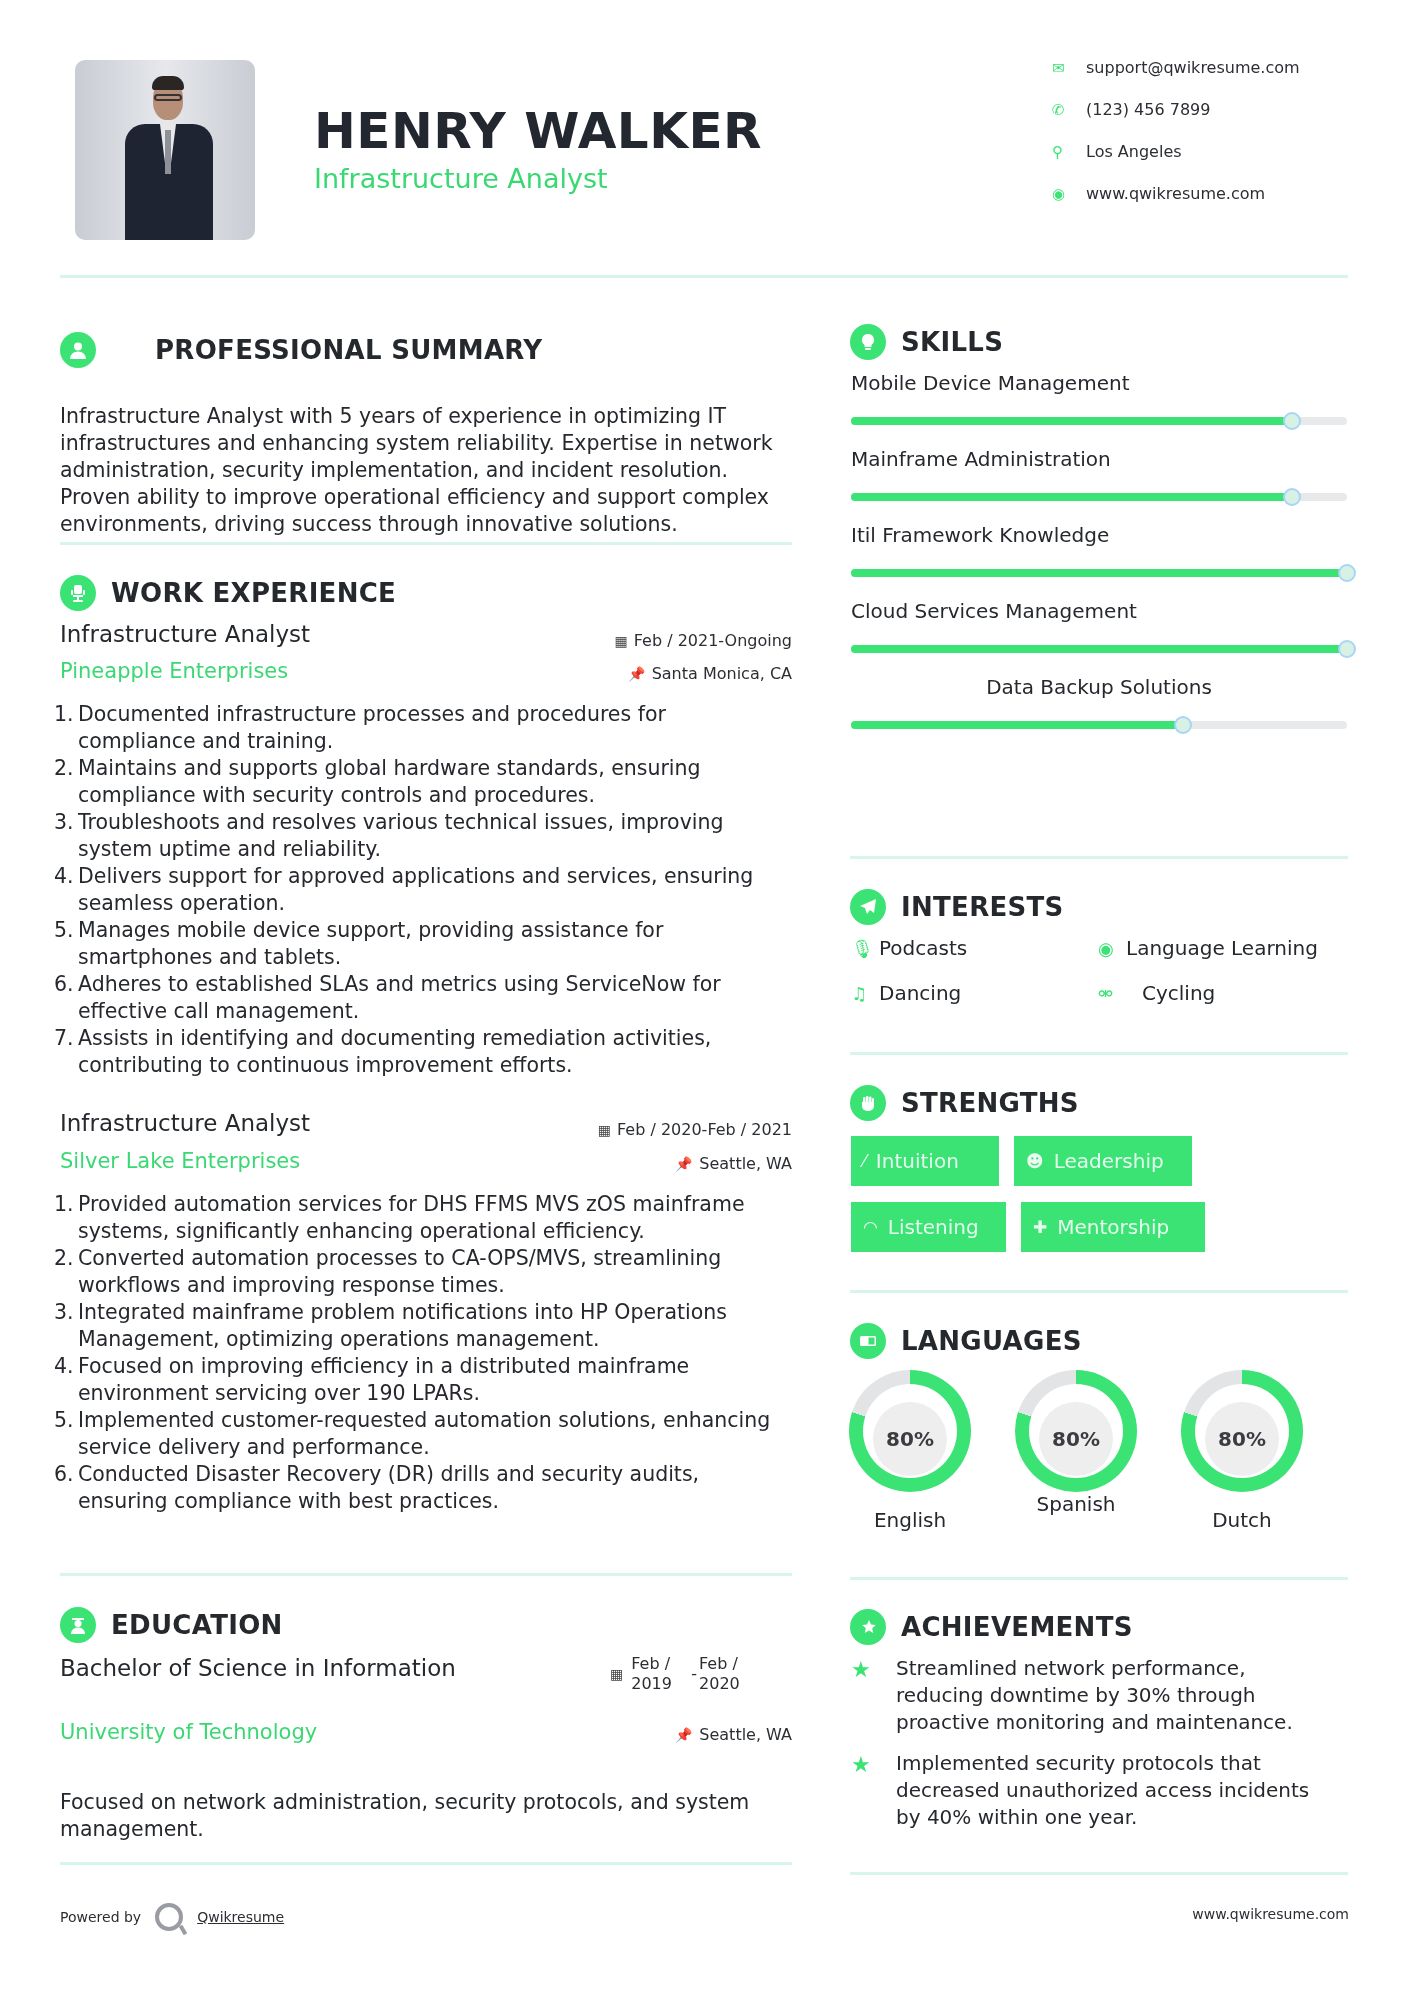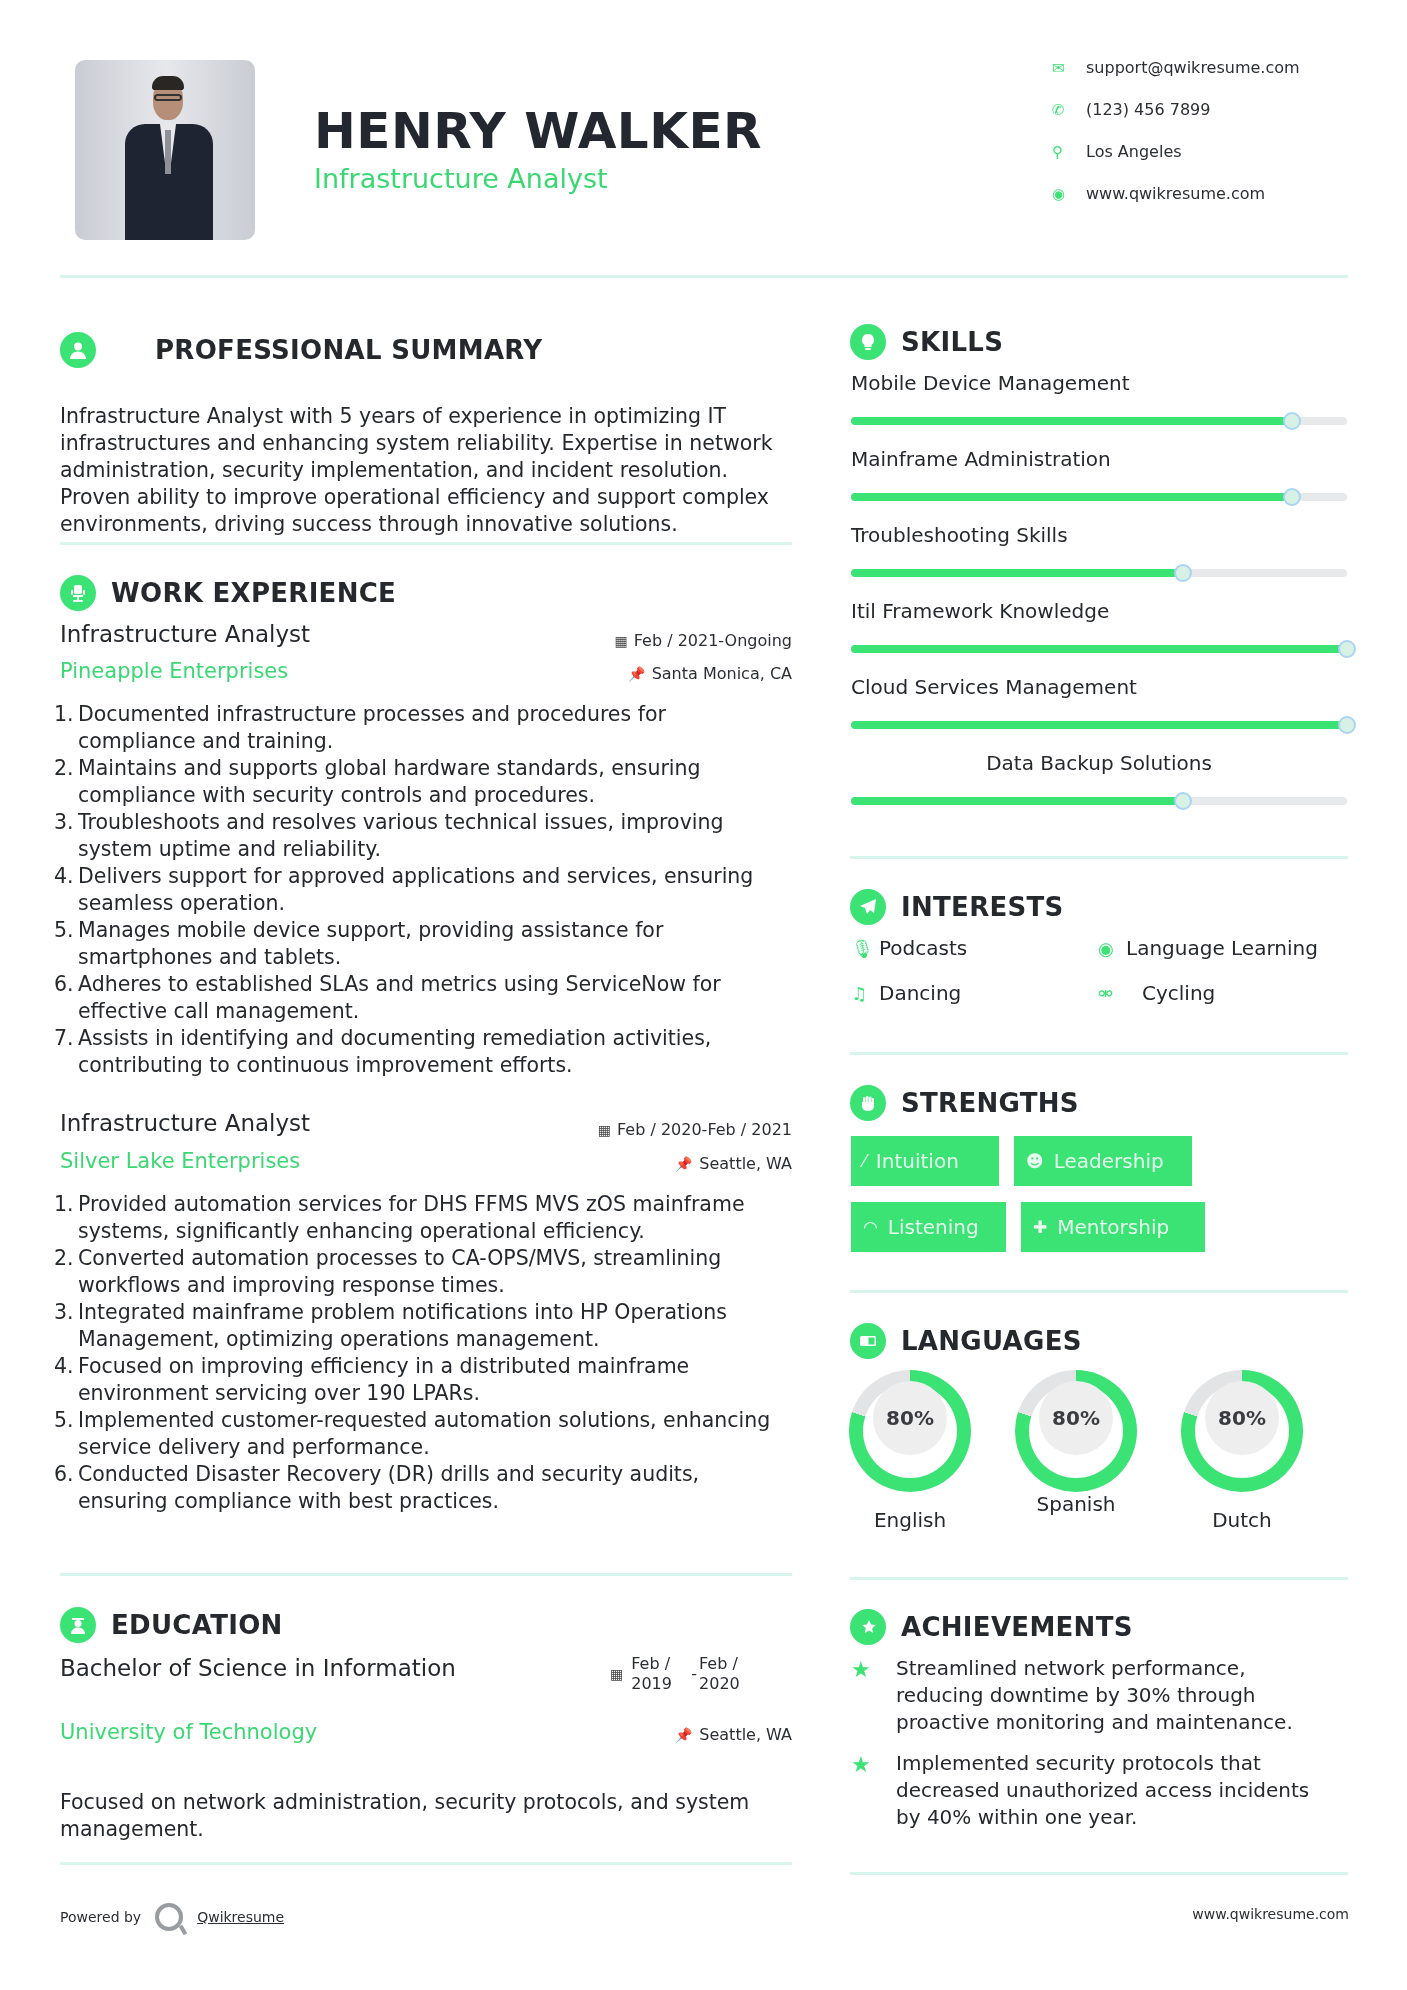--- a/index.html
+++ b/index.html
@@ -53,21 +53,21 @@
   .interest { display: flex; align-items: center; font-size: 20px; color: #25282d; }
   .interest .ii { width: 28px; color: var(--green); font-size: 18px; }
 
   
   .chip { background: var(--green); color: #e6fbee; font-size: 20px; height: 50px; display: flex; align-items: center; padding: 0 12px; }
   .chip .ci { margin-right: 10px; font-size: 17px; color: #eafaf0; }
 
   
   .ring { width: 122px; height: 122px; border-radius: 50%; position: relative; }
   .ring .inner { position: absolute; left: 14px; top: 14px; width: 94px; height: 94px; border-radius: 50%; background: #fff; }
-  .ring .center { position: absolute; left: 24px; top: 11px; width: 74px; height: 74px; border-radius: 50%; background: #eeeeef; display: flex; align-items: center; justify-content: center; font-size: 20px; font-weight: bold; color: #3a3c40; }
+  .ring .center { position: absolute; left: 24px; top: 32px; width: 74px; height: 74px; border-radius: 50%; background: #eeeeef; display: flex; align-items: center; justify-content: center; font-size: 20px; font-weight: bold; color: #3a3c40; }
   .lang-label { font-size: 20px; color: #25282d; text-align: center; width: 122px; }
 
   
   .ach { display: flex; }
   .ach .ai { width: 45px; color: var(--green); font-size: 22px; padding-top: 2px; }
   .ach .at { font-size: 20px; line-height: 27px; color: #25282d; width: 430px; }
 
   .footer-l { left: 60px; top: 1903px; font-size: 14px; color: #2b2e33; display: flex; align-items: center; }
   .footer-l .q { width: 28px; height: 28px; border: 4px solid #9a9ca3; border-radius: 50%; margin: 0 14px 0 14px; position: relative; }
   .footer-l .q::after { content: ""; position: absolute; right: -6px; bottom: -8px; width: 4px; height: 10px; background: #9a9ca3; transform: rotate(-30deg); }
@@ -228,27 +228,20 @@
     </div>
   </div>
   <div style="height:76px;">
     <div class="skill-label">Mainframe Administration</div>
     <div class="track" style="margin-top:22px;">
       <div class="fill" style="width:89%;"></div>
       <div class="knob" style="left:calc(89% - 9px);"></div>
     </div>
   </div>
   <div style="height:76px;">
-    <div class="skill-label">Troubleshooting Skills</div>
-    <div class="track" style="margin-top:22px;">
-      <div class="fill" style="width:67%;"></div>
-      <div class="knob" style="left:calc(67% - 9px);"></div>
-    </div>
-  </div>
-  <div style="height:76px;">
     <div class="skill-label">Itil Framework Knowledge</div>
     <div class="track" style="margin-top:22px;">
       <div class="fill" style="width:100%;"></div>
       <div class="knob" style="left:calc(100% - 9px);"></div>
     </div>
   </div>
   <div style="height:76px;">
     <div class="skill-label">Cloud Services Management</div>
     <div class="track" style="margin-top:22px;">
       <div class="fill" style="width:100%;"></div>

